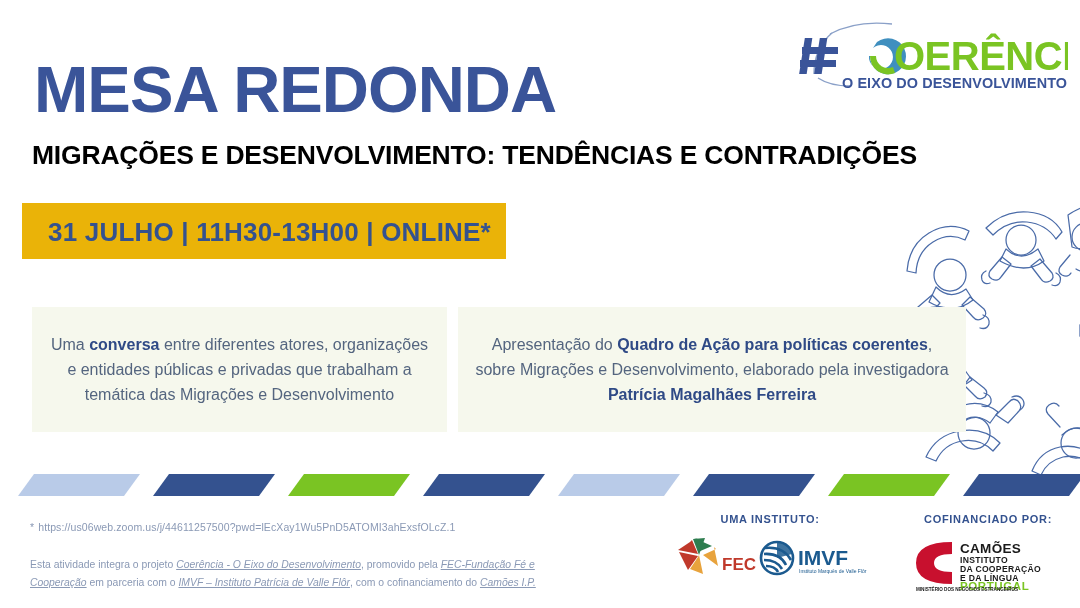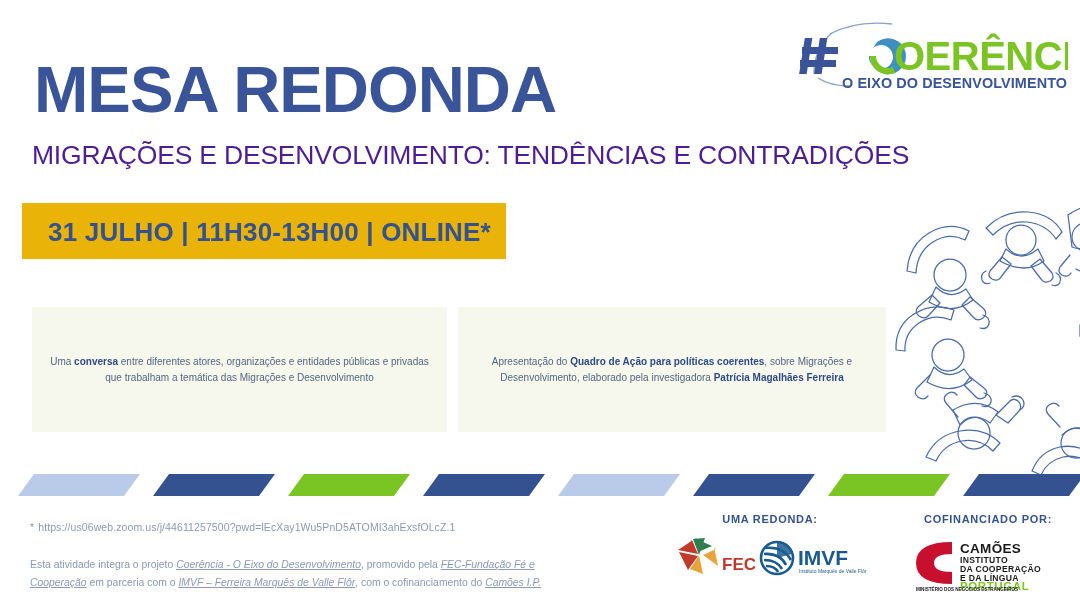--- a/index.html
+++ b/index.html
@@ -28,22 +28,22 @@
   .title{
     position:absolute;left:34px;top:58px;
     font-size:64px;line-height:1;font-weight:bold;
     color:#3a5499;letter-spacing:-1px;
     font-family:"Liberation Sans","DejaVu Sans",sans-serif;
     transform:scaleX(1.02);transform-origin:left center;
     white-space:nowrap;
   }
   .subtitle{
     position:absolute;left:32px;top:142px;
-    font-size:26.5px;line-height:1;font-weight:normal;
-    color:#4c1d95;letter-spacing:-0.2px;white-space:nowrap;
+    font-size:26.5px;line-height:1;font-weight:bold;
+    color:#000000;letter-spacing:-0.2px;white-space:nowrap;
   }
 
   
   .datebar{
     position:absolute;left:22px;top:203px;width:484px;height:56px;
     background:#eab308;
   }
   .datebar span{
     position:absolute;left:26px;top:14px;
     font-size:26px;font-weight:bold;color:#34528f;letter-spacing:0.2px;
@@ -52,24 +52,24 @@
 
   
   .boxes{position:absolute;left:0;top:307px;width:1080px;height:125px;}
   .box{
     position:absolute;top:0;height:125px;
     background:#f6f8ed;
     display:flex;align-items:center;justify-content:center;
     box-sizing:border-box;padding:8px 14px;
   }
   .box-left{left:32px;width:415px;}
-  .box-right{left:458px;width:428px;}
+  .box-right{left:458px;width:508px;}
   .box p{
     margin:0;text-align:center;
-    font-size:10px;line-height:1.58;color:#54657f;
+    font-size:16px;line-height:1.58;color:#54657f;
     font-family:"Liberation Sans","DejaVu Sans",sans-serif;
   }
   .box p b{color:#2f4a86;font-weight:bold;}
 
   
   .band{position:absolute;left:0;top:470px;width:1080px;height:30px;}
   .band svg{display:block;width:100%;height:100%;}
 
   
   .footnote{
@@ -200,24 +200,24 @@
         <polygon points="709,4 815,4 799,26 693,26" fill="#34528f"></polygon>
         <polygon points="844,4 950,4 934,26 828,26" fill="#7ac423"></polygon>
         <polygon points="979,4 1085,4 1069,26 963,26" fill="#34528f"></polygon>
       </svg>
   </div>
 
   <div class="footnote">
     <span class="ast">*</span><a href="#">https://us06web.zoom.us/j/44611257500?pwd=lEcXay1Wu5PnD5ATOMI3ahExsfOLcZ.1</a>
   </div>
 
-  <div class="legal">Esta atividade integra o projeto <u>Coerência - O Eixo do Desenvolvimento</u>, promovido pela <u>FEC-Fundação Fé e Cooperação</u> em parceria com o <u>IMVF – Ferreira Marquês de Valle Flôr</u>, com o cofinanciamento do <u>Camões I.P.</u></div>
+  <div class="legal">Esta atividade integra o projeto <u>Coerência - O Eixo do Desenvolvimento</u>, promovido pela <u>FEC-Fundação Fé e Cooperação</u> em parceria com o <u>IMVF – Instituto Patrícia de Valle Flôr</u>, com o cofinanciamento do <u>Camões I.P.</u></div>
 
   <div class="partners">
-    <div class="plabel">UMA REDONDA:</div>
+    <div class="plabel">UMA INSTITUTO:</div>
     <div class="plogos">
 
       <div>
         <svg width="86" height="44" viewBox="0 0 86 44">
           <g>
             <path d="M22 2 L40 10 L26 16 L30 4 Z" fill="#2e7d4f"></path>
             <path d="M42 11 L46 30 L31 19 L44 13 Z" fill="#e8a33d"></path>
             <path d="M20 4 L26 18 L6 14 L18 6 Z" fill="#c0392b"></path>
             <path d="M7 16 L26 20 L16 34 L9 20 Z" fill="#c0392b"></path>
             <path d="M27 19 L31 38 L18 33 L26 21 Z" fill="#e8a33d"></path>

